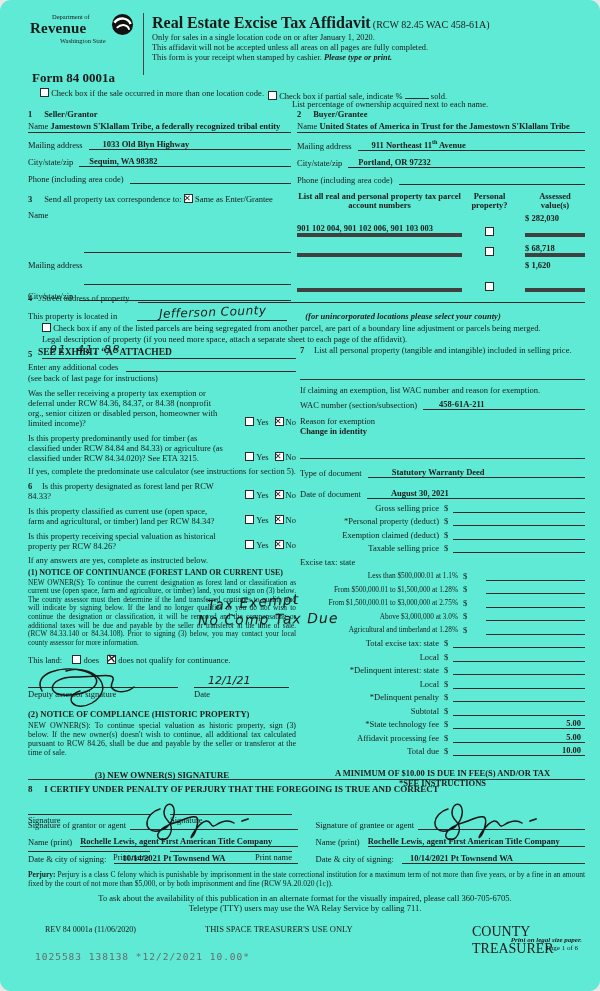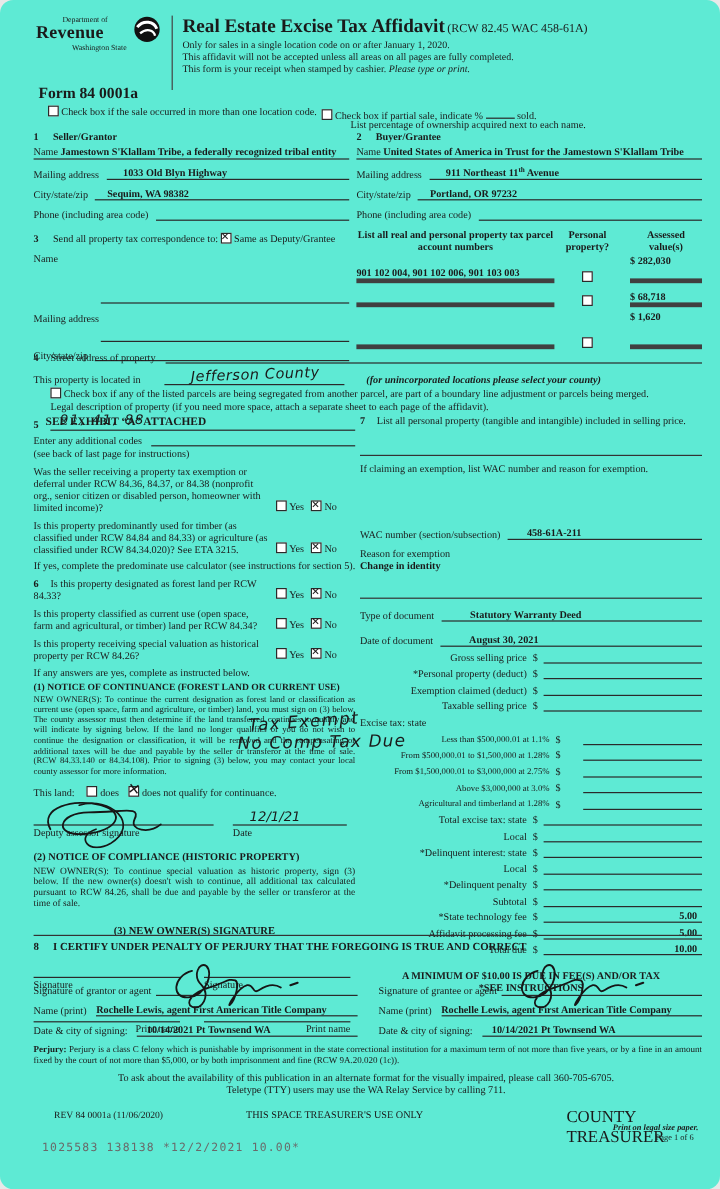--- a/index.html
+++ b/index.html
@@ -3,21 +3,21 @@
 <meta charset="utf-8">
 <style>
   html,body { margin:0; padding:0; background:#e8e8e8; }
   #page {
     position:relative; width:600px; height:991px; margin:0 auto;
     background:#5eead4; color:#1a1a1a;
     font-family:"Liberation Serif","DejaVu Serif",serif;
     font-size:8.5px; line-height:1.18; overflow:hidden;border-radius:11px;
   }
   .b { font-weight:bold; }
-  .i { font-style:italic; }
+  .i { font-style:italic;font-weight:bold; }
   .nw { white-space:nowrap; }
   .row { display:flex; }
   .fill { border-bottom:1px solid #2a2a2a; flex:1; min-height:10px; }
   .fillw { border-bottom:1px solid #2a2a2a; display:inline-block; min-height:10px; }
   .val { font-weight:bold; }
   .cb { display:inline-block; width:7px; height:7px; border:1px solid #2a2a2a; position:relative; vertical-align:-1px; background:#fff; flex:none; }
   .cb.x::after { content:"\2715"; position:absolute; left:-1px; top:-2.5px; font-size:8.5px; font-weight:bold; font-family:"DejaVu Sans",sans-serif; }
   .cb.handx::after { content:"\2715"; position:absolute; left:-2px; top:-5px; font-size:13px; font-weight:bold; font-family:"DejaVu Sans",sans-serif; transform:rotate(8deg); }
   .hand { font-family:"DejaVu Sans",sans-serif; font-style:italic; }
 
@@ -54,21 +54,21 @@
   .namewrap { border-bottom:1px solid #2a2a2a; margin-top:2px; padding-bottom:1px; }
 
   
   .ptable { margin-top:7px; }
   .phead { display:flex; font-weight:bold; text-align:center; line-height:9.5px; }
   .prow { display:flex; align-items:flex-end; }
   .pc1 { width:165px; } .pc2 { width:55px; text-align:center; } .pc3 { flex:1; padding-left:8px; }
   .pline { border-bottom:4px solid #404040; min-height:10px; }
 
   
-  .qrow { display:flex; align-items:flex-end; margin-top:5px; }
+  .qrow { display:flex; justify-content:space-between; align-items:flex-end; margin-top:5px; }
   .qtext { width:196px; }
   .qans { white-space:nowrap; padding-bottom:1px; }
   .qans .cb { margin-right:2px; margin-left:6px; }
   .fine { font-size:7.3px; line-height:8.6px; }
 
   
   .trow { display:flex; align-items:flex-end; margin-top:2.5px; }
   .tlabel { flex:1; text-align:right; padding-right:5px; white-space:nowrap; }
   .tdollar { width:9px; }
   .tline { width:128px; border-bottom:1px solid #2a2a2a; text-align:right; font-weight:bold; padding-right:4px; min-height:10px; }
@@ -171,21 +171,21 @@
     </div>
     <div class="fieldrow">
       <span class="lab">Phone (including area code)</span>
       <span class="fill"></span>
     </div>
 
     <div class="sec-head" style="margin-top:10px;">
       <span class="sec-num">3</span>
       <span>Send all property tax correspondence to:</span>
       <span class="cb x"></span>
-      <span>Same as Deputy/Grantee</span>
+      <span>Same as Enter/Grantee</span>
     </div>
     <div style="margin-top:6px;">Name</div>
     <div class="fieldrow" style="margin-top:22px;">
       <span class="fill" style="margin-left:56px;"></span>
     </div>
     <div class="fieldrow" style="margin-top:7px; align-items:flex-start;">
       <span class="lab">Mailing address</span>
     </div>
     <div class="fieldrow" style="margin-top:4px;">
       <span class="fill" style="margin-left:56px;"></span>
@@ -367,21 +367,21 @@
   <div class="col-d">
     <div class="row">
       <span class="sec-num">7</span>
       <span style="flex:1;">List all personal property (tangible and intangible) included in selling price.</span>
     </div>
 
     <div style="border-top:1px solid #333; margin-top:24px;"></div>
     <div style="margin-top:5px;">If claiming an exemption, list WAC number and reason for exemption.</div>
     <div class="fieldrow" style="margin-top:4px;">
       <span class="lab">WAC number (section/subsection)</span>
-      <span class="fill val" style="padding-left:16px;margin-top:40px;">458-61A-211</span>
+      <span class="fill val" style="padding-left:16px;">458-61A-211</span>
     </div>
     <div style="margin-top:6px;">Reason for exemption</div>
     <div class="val">Change in identity</div>
 
     <div style="border-top:1px solid #333; margin-top:22px;"></div>
 
     <div class="fieldrow" style="margin-top:8px;">
       <span class="lab">Type of document</span>
       <span class="fill val" style="padding-left:24px;">Statutory Warranty Deed</span>
     </div>

